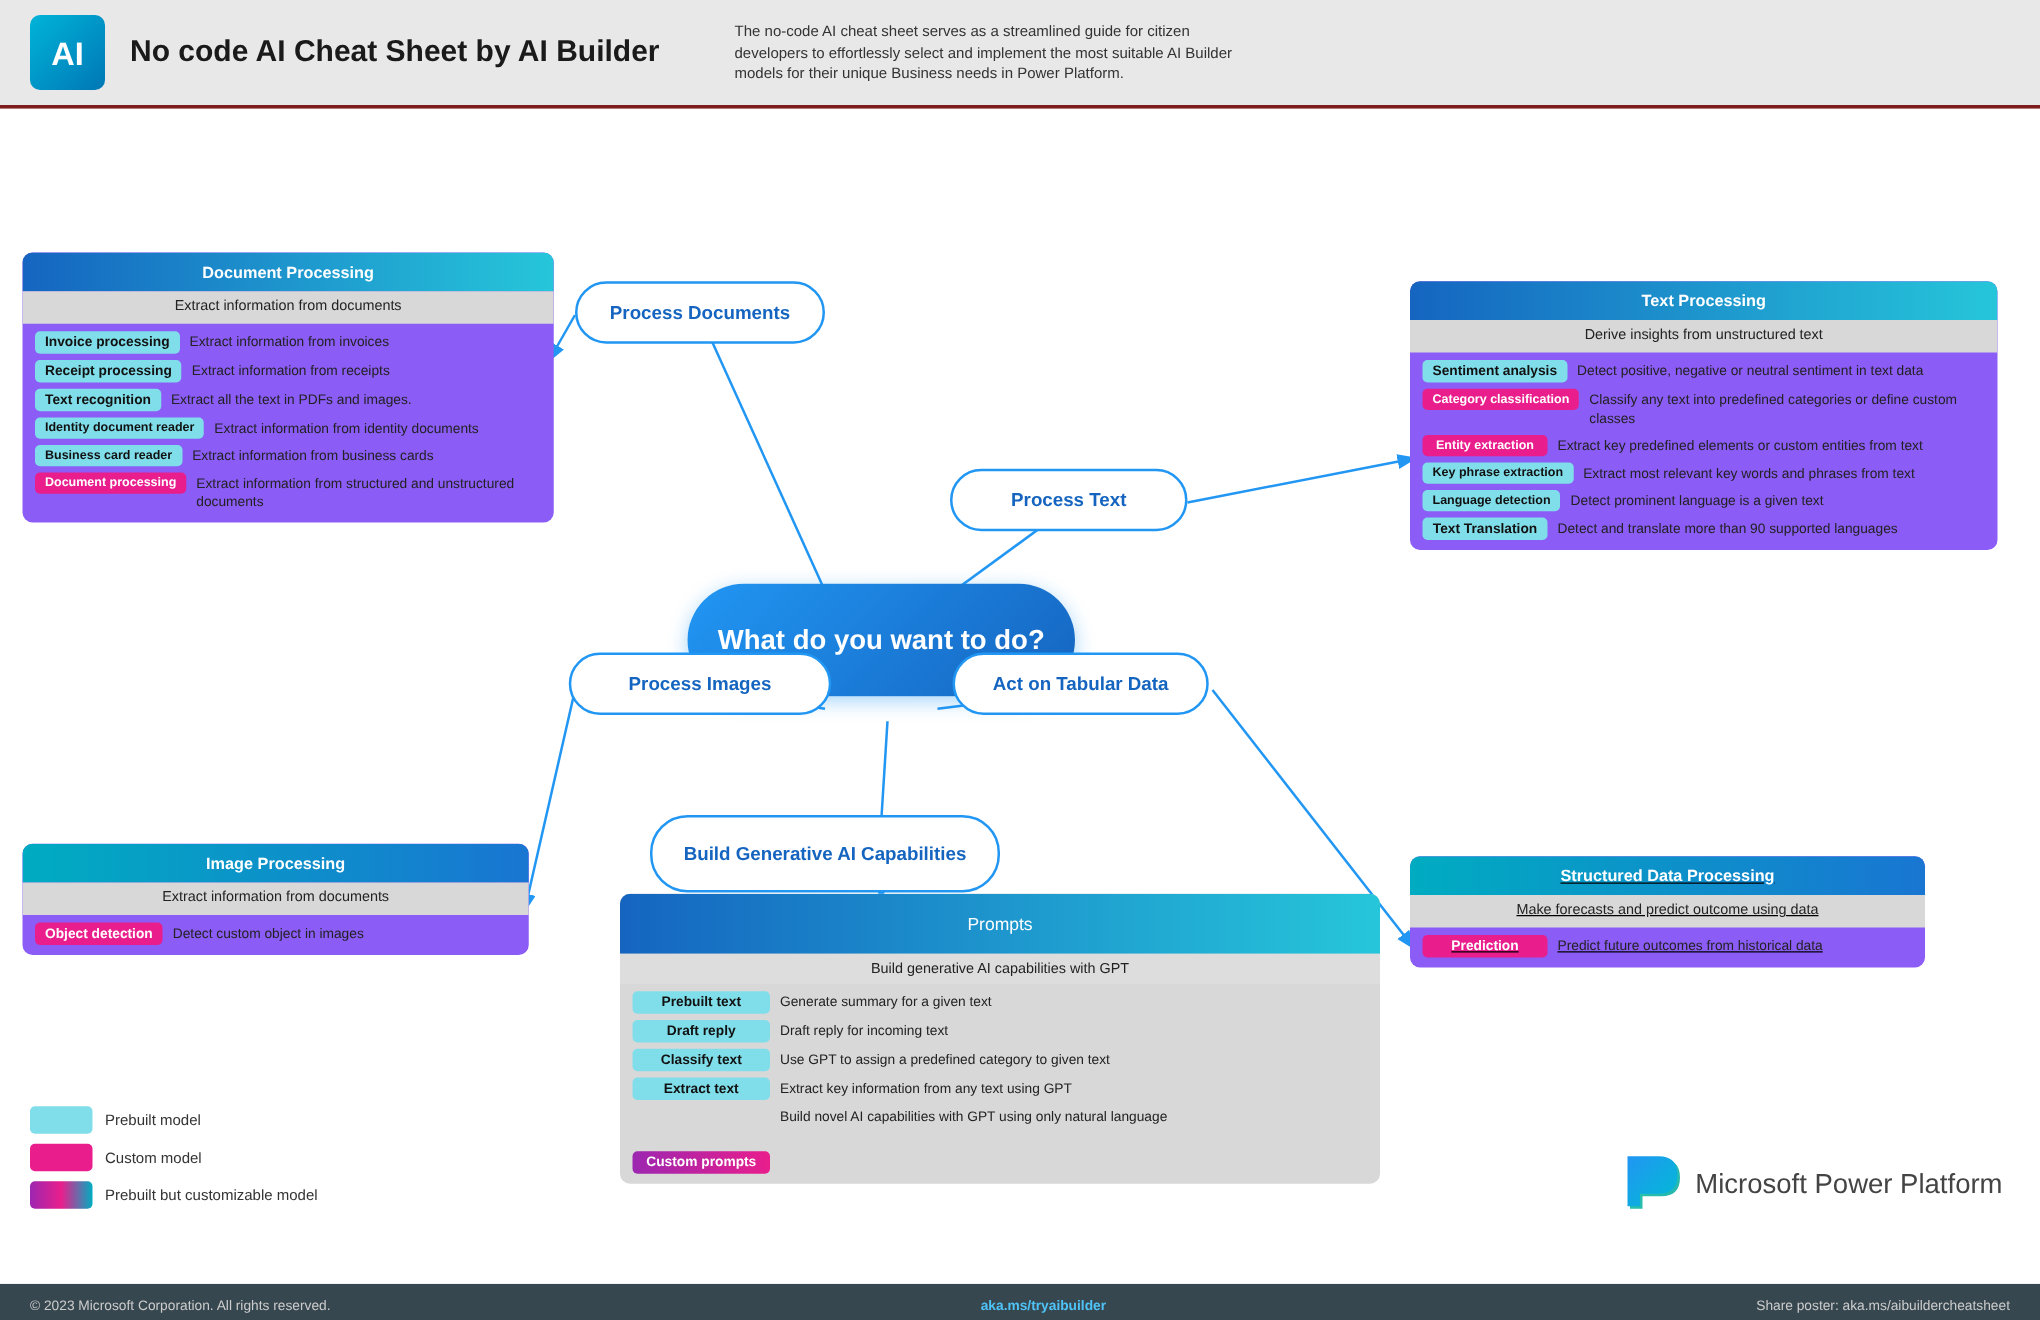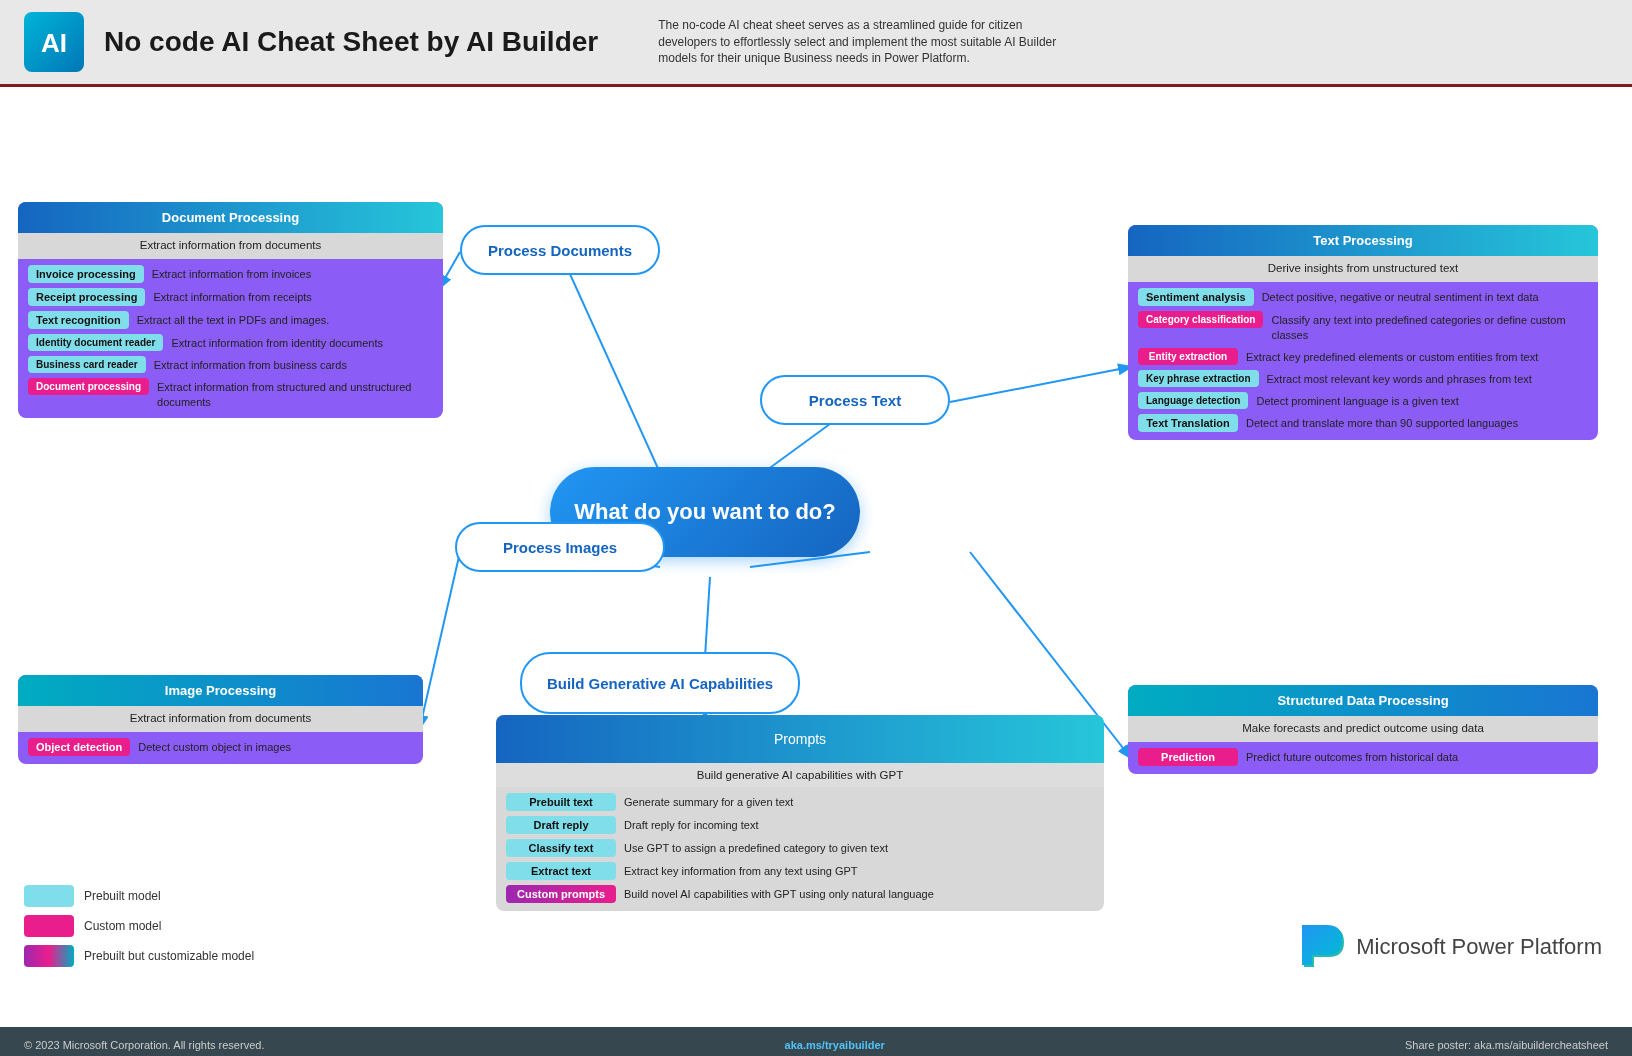--- a/index.html
+++ b/index.html
@@ -19,21 +19,21 @@
       padding: 12px 24px;
       border-bottom: 3px solid #7f1d1d;
       gap: 20px;
     }
     .header-logo {
       width: 60px;
       height: 60px;
       flex-shrink: 0;
     }
     .header-title {
-      font-size: 28px;
+      font-size: 24px;
       font-weight: 700;
       color: #1a1a1a;
       flex-shrink: 0;
     }
     .header-desc {
       font-size: 12px;
       color: #333;
       max-width: 420px;
       line-height: 1.4;
       margin-left: 40px;
@@ -139,21 +139,21 @@
     .hdr-blue-green {
       background: linear-gradient(90deg, #1565C0 0%, #26C6DA 100%);
     }
     .hdr-teal-blue {
       background: linear-gradient(90deg, #00ACC1 0%, #1976D2 100%);
     }
 
     
     .lbl-light-blue { background: #80DEEA; }
     .lbl-pink { background: #E91E8C; color: white; }
-    .lbl-purple-pink { background: linear-gradient(90deg, #9C27B0, #E91E8C); color: white; }
+    .lbl-purple-pink { background: linear-gradient(90deg, #9C27B0, #E91E8C); color: white; margin-top: 36px; }
 
     
     .prompts-box {
       position: absolute;
       background: #d8d8d8;
       border-radius: 8px;
       overflow: hidden;
       z-index: 5;
     }
     .prompts-header {
@@ -309,20 +309,23 @@
   </div>
 
   <div class="flow-bubble" style="left:760px; top:288px; width:190px; height:50px;">
     <span>Process Text</span>
   </div>
 
   <div class="flow-bubble" style="left:455px; top:435px; width:210px; height:50px;">
     <span>Process Images</span>
   </div>
 
+  <div class="flow-bubble" style="left:762px; top:435px; width:205px; height:50px;">
+    <span>Act on Tabular Data</span>
+  </div>
 
   <div class="flow-bubble" style="left:520px; top:565px; width:280px; height:62px;">
     <span>Build Generative AI Capabilities</span>
   </div>
 
   <div class="info-box" style="left:18px; top:115px; width:425px;">
     <div class="info-box-header hdr-blue-green">
       <span>Document Processing</span>
     </div>
     <div class="info-box-subtitle">
@@ -399,21 +402,21 @@
         <span class="info-item-label lbl-light-blue" style="font-size:10px;">Language detection</span>
         <span class="info-item-desc">Detect prominent language is a given text</span>
       </div>
       <div class="info-item">
         <span class="info-item-label lbl-light-blue">Text Translation</span>
         <span class="info-item-desc">Detect and translate more than 90 supported languages</span>
       </div>
     </div>
   </div>
 
-  <div class="info-box" style="left:1128px; top:598px; width:470px;">
+  <div class="info-box" style="left:1128px; top:598px; width:412px;text-decoration:underline;">
     <div class="info-box-header hdr-teal-blue">
       <span>Structured Data Processing</span>
     </div>
     <div class="info-box-subtitle">
       <span>Make forecasts and predict outcome using data</span>
     </div>
     <div class="info-box-items">
       <div class="info-item">
         <span class="info-item-label lbl-pink">Prediction</span>
         <span class="info-item-desc">Predict future outcomes from historical data</span>

